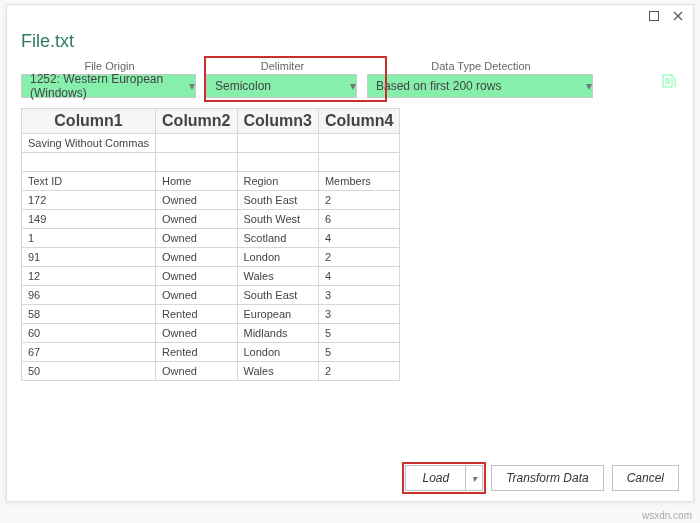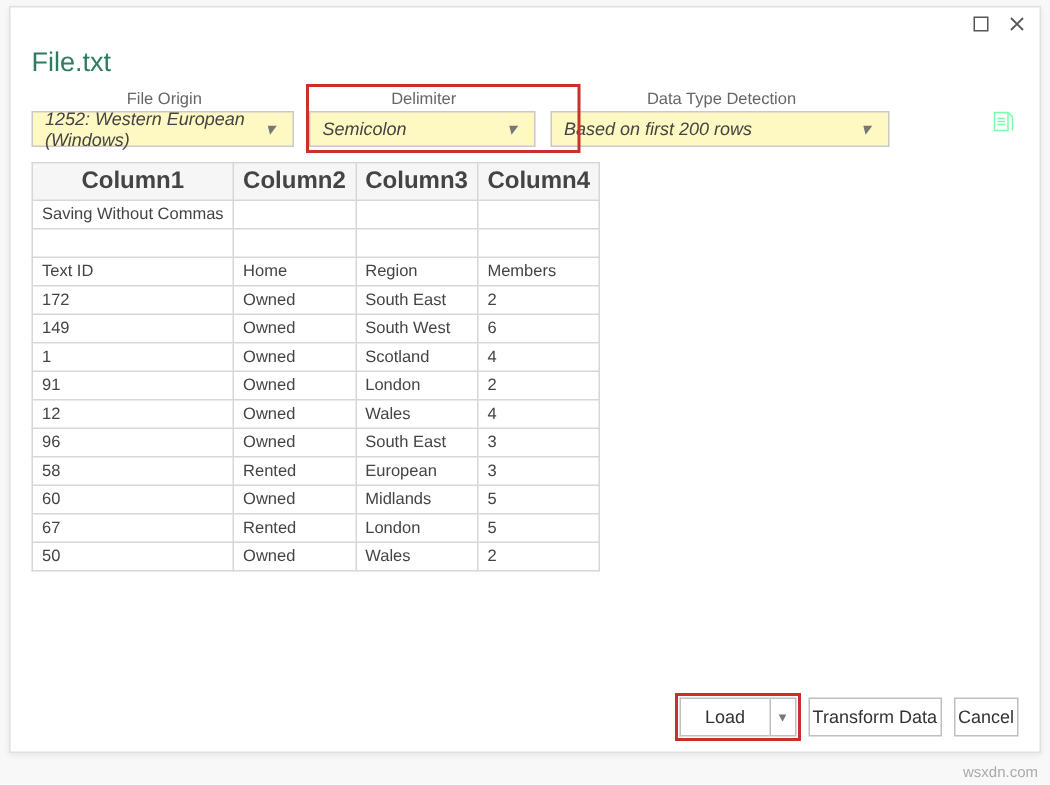--- a/index.html
+++ b/index.html
@@ -43,27 +43,26 @@
     font-size: 18px;
     font-weight: 400;
     margin: 0 0 8px 0;
   }
   .opts { display: flex; gap: 10px; align-items: flex-start; }
   .optcol { display: flex; flex-direction: column; }
   .optlabel { font-size: 11px; color: #666; margin-bottom: 2px; padding-left: 2px; white-space: nowrap; text-align: center; }
   .dd {
     height: 24px;
     border: 1px solid #c9c9c9;
-    background: #fef9c3;
+    background: #86efac;
     display: flex; align-items: center; justify-content: space-between;
-    padding: 0 12px 0 8px;
+    padding: 0 0 0 8px;
     color: #444;
     font-size: 12px;
     cursor: pointer;
-    font-style: italic;
   }
   .dd .chev { margin-left: 6px; color: #777; }
   .w-origin { width: 175px; }
   .w-delim { width: 151px; }
   .w-detect { width: 226px; }
   .hl-red-wrap { position: relative; }
   .hl-red-box {
     position: absolute;
     border: 2px solid #c9302c;
     pointer-events: none;
@@ -93,29 +92,30 @@
     font-weight: 600;
     text-align: center;
     font-size: 16px;
   }
   .preview td:empty::after { content: "\00a0"; }
   .footer {
     display: flex;
     justify-content: flex-end;
     gap: 8px;
     padding: 10px 14px;
+    font-style: italic;
   }
   .btn {
     height: 26px;
     border: 1px solid #bfbfbf;
     background: #fff;
     display: flex; align-items: center; justify-content: center;
     font-size: 12px;
     color: #333;
-    padding: 0 2px;
+    padding: 0 14px;
     cursor: pointer;
   }
   .split {
     display: flex;
   }
   .split .btn { border-right: none; padding: 0 16px; }
   .split .drop {
     width: 18px;
     border: 1px solid #bfbfbf;
     border-left: 1px solid #bfbfbf;

